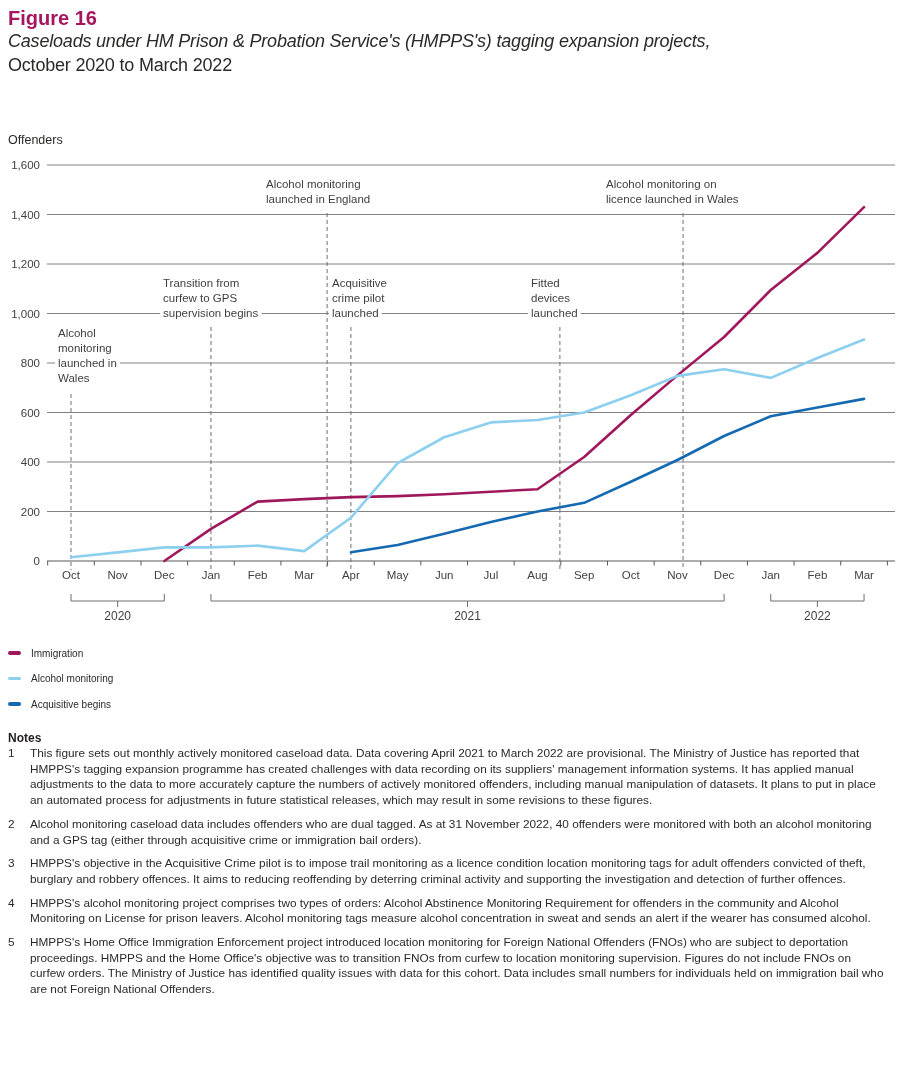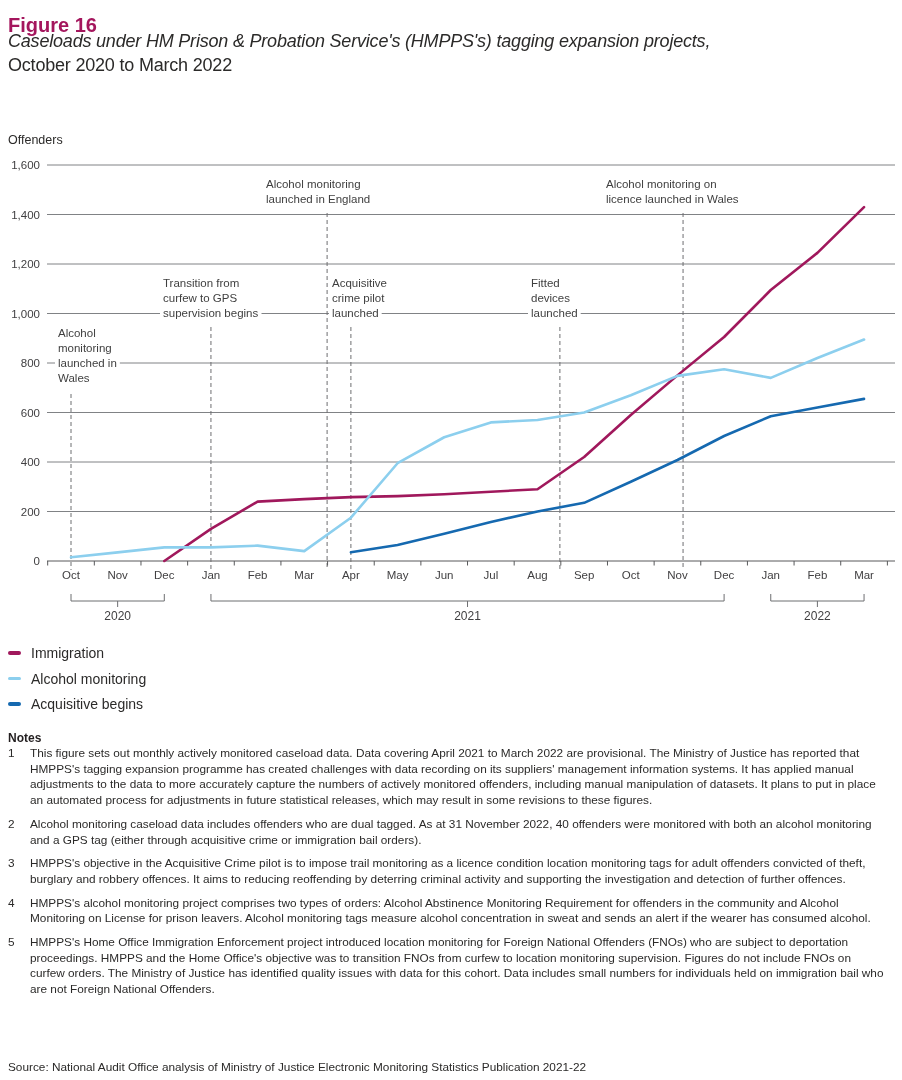--- a/index.html
+++ b/index.html
@@ -5,31 +5,31 @@
   html,body{margin:0;padding:0;background:#ffffff;}
   .page{
     position:relative;
     width:902px;height:1080px;
     background:#ffffff;
     font-family:"Liberation Sans", sans-serif;
     color:#2b2a29;
     overflow:hidden;
   }
   .abs{position:absolute;}
-  .fig-label{left:8px;top:14px;font-size:20px;font-weight:bold;color:#a4165d;}
+  .fig-label{left:8px;top:7px;font-size:20px;font-weight:bold;color:#a4165d;}
   .fig-title{left:8px;font-size:18px;color:#2b2a29;letter-spacing:-0.2px;}
   .fig-title.l1{top:31px;font-style:italic;}
   .fig-title.l2{top:55px;}
   .standfirst{left:8px;top:99px;font-size:12.5px;font-weight:bold;color:#231f20;}
   .axis-unit{left:8px;top:133px;font-size:12.5px;color:#2b2a29;}
   svg.chart{position:absolute;left:0;top:0;pointer-events:none;}
   .legend{left:8px;top:646px;}
   .legend-item{display:flex;align-items:center;margin-bottom:11.5px;height:14px;}
   .legend-swatch{display:inline-block;width:13px;height:3.5px;border-radius:2px;margin-right:10px;}
-  .legend-label{font-size:14px;color:#2b2a29;}
+  .legend-label{font-size:10px;color:#2b2a29;}
   .notes{left:8px;top:731px;width:878px;}
   .notes-heading{font-size:12px;font-weight:bold;color:#231f20;margin-bottom:1px;}
   .note-item{position:relative;padding-left:22px;margin-bottom:8px;font-size:11.8px;line-height:15.7px;color:#2b2a29;}
   .note-num{position:absolute;left:0;top:0;}
   .source-line{left:8px;top:1060px;font-size:11.8px;color:#2b2a29;}
 </style>
 </head>
 <body>
 
 <div class="page">
@@ -190,15 +190,14 @@
     <div class="note-item">
       <span class="note-num">4</span>
       <span>HMPPS's alcohol monitoring project comprises two types of orders: Alcohol Abstinence Monitoring Requirement for offenders in the community and Alcohol Monitoring on License for prison leavers. Alcohol monitoring tags measure alcohol concentration in sweat and sends an alert if the wearer has consumed alcohol.</span>
     </div>
     <div class="note-item">
       <span class="note-num">5</span>
       <span>HMPPS's Home Office Immigration Enforcement project introduced location monitoring for Foreign National Offenders (FNOs) who are subject to deportation proceedings. HMPPS and the Home Office's objective was to transition FNOs from curfew to location monitoring supervision. Figures do not include FNOs on curfew orders. The Ministry of Justice has identified quality issues with data for this cohort. Data includes small numbers for individuals held on immigration bail who are not Foreign National Offenders.</span>
     </div>
   </div>
 
-  <div class="abs source-line">Source: National Audit Office analysis of  Ministry of Justice Electronic Monitoring Statistics Publication 2021-22</div>
 
 </div>
 
 </body></html>

